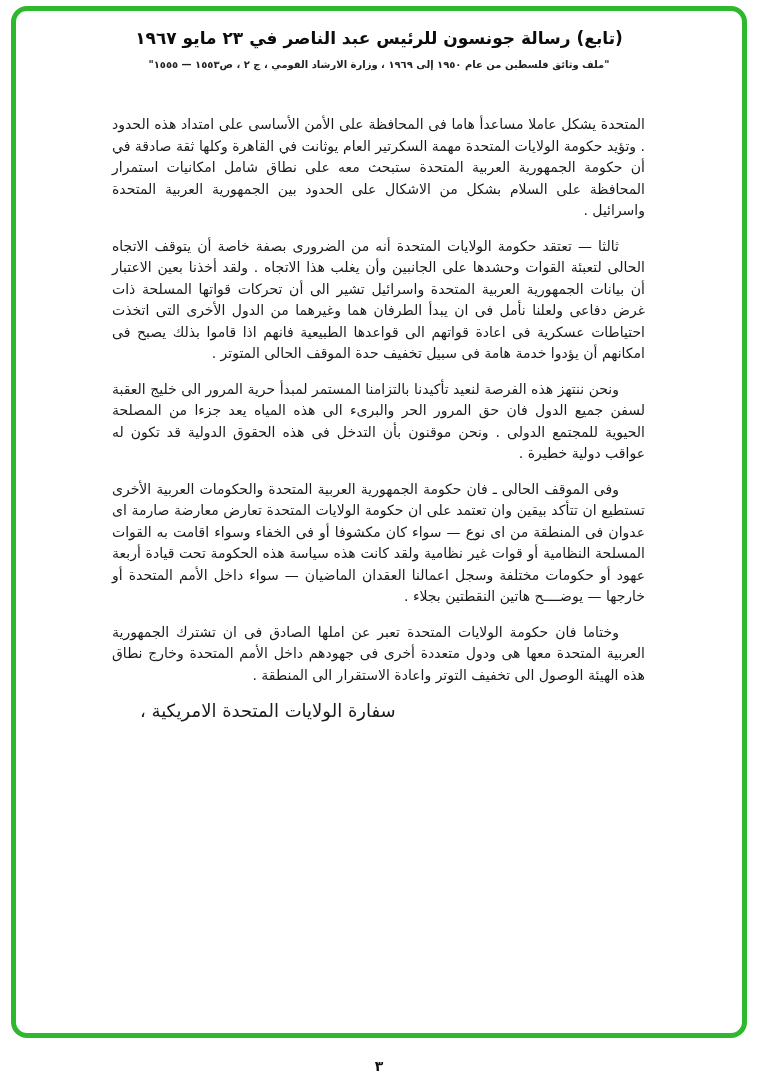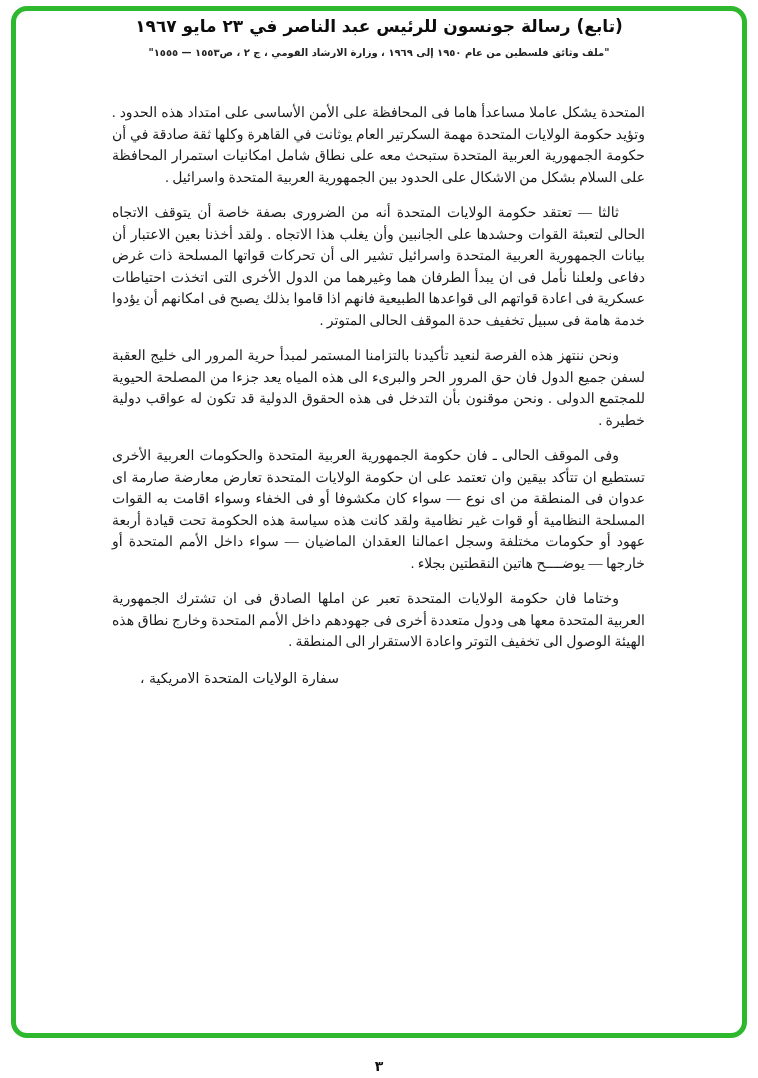--- a/index.html
+++ b/index.html
@@ -27,21 +27,21 @@
     width: 736px;
     height: 1032px;
     box-sizing: border-box;
     border: 5px solid #2eb82e;
     border-radius: 16px;
     pointer-events: none;
   }
   .content {
     position: absolute;
     left: 0;
-    top: 0;
+    top: 12px;
     width: 758px;
     direction: rtl;
   }
   .header {
     text-align: center;
     margin-top: 16px;
   }
   .title {
     font-size: 17px;
     font-weight: bold;
@@ -58,28 +58,27 @@
   .body-text {
     margin: 44px 113px 0 112px;
     font-size: 14px;
     line-height: 21.5px;
     text-align: justify;
     text-justify: inter-word;
   }
   .body-text p {
     margin: 0 0 14px 0;
     text-indent: 26px;
-    font-family: Liberation Serif, serif;
   }
   .body-text p.first {
     text-indent: 0;
   }
   .signature {
     margin-top: 8px;
-    font-size: 14px;
+    font-size: 18px;
     line-height: 22px;
   }
   .sig-line {
     text-align: left;
   }
   .sig-embassy {
     padding-left: 28px;
     margin-bottom: 12px;
   }
   .sig-date {

